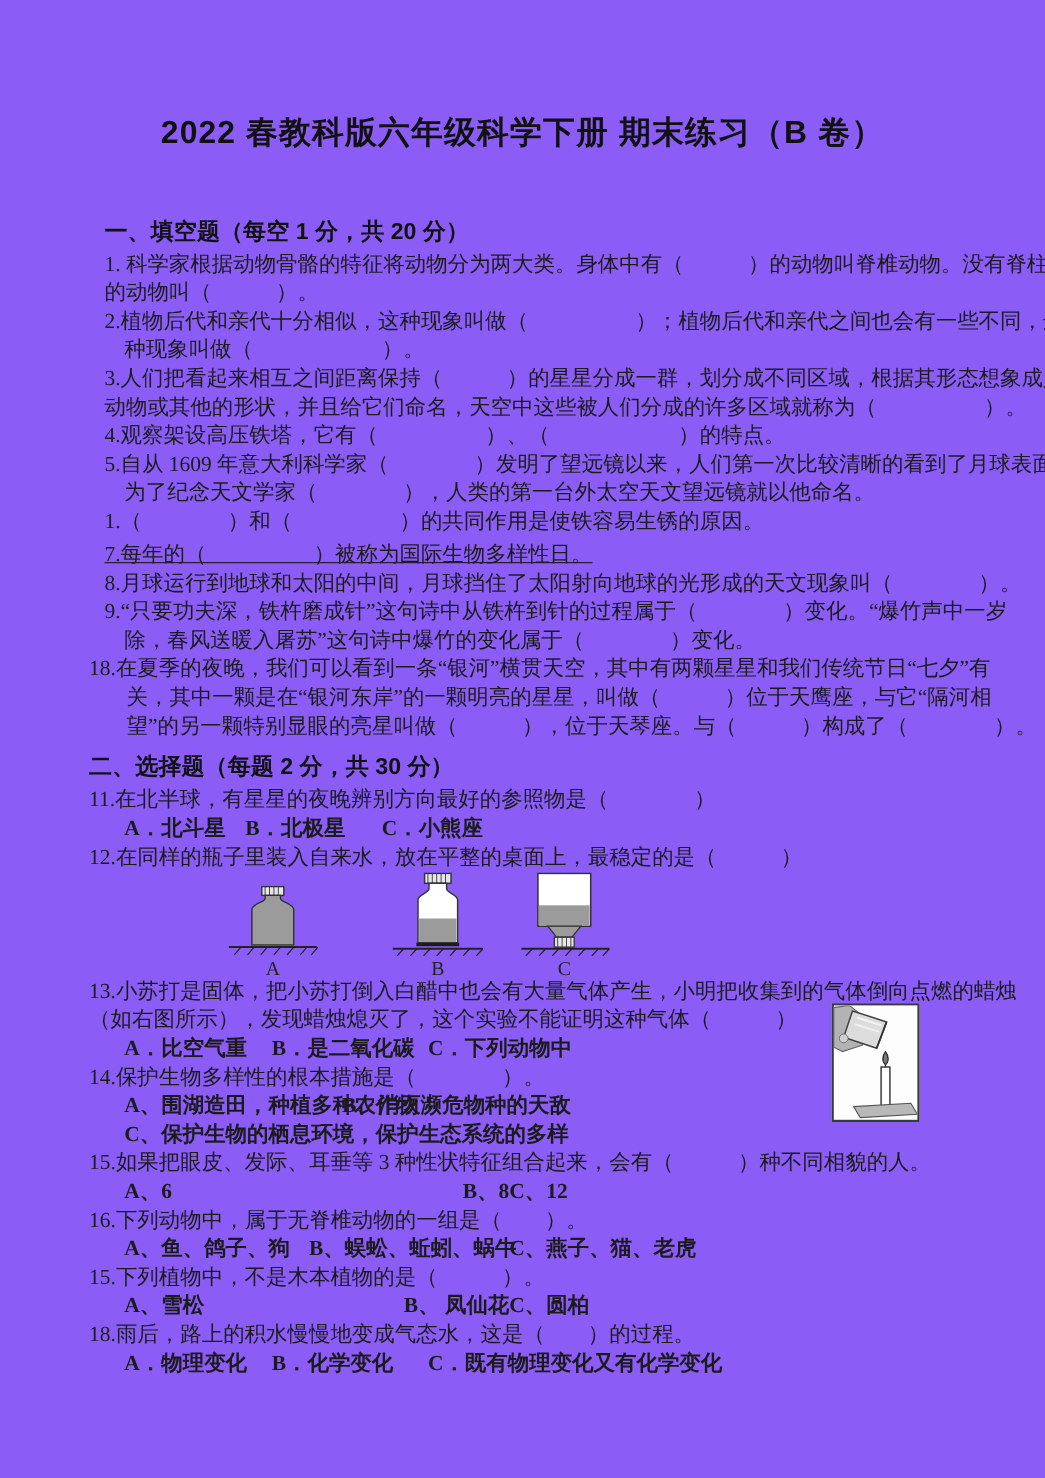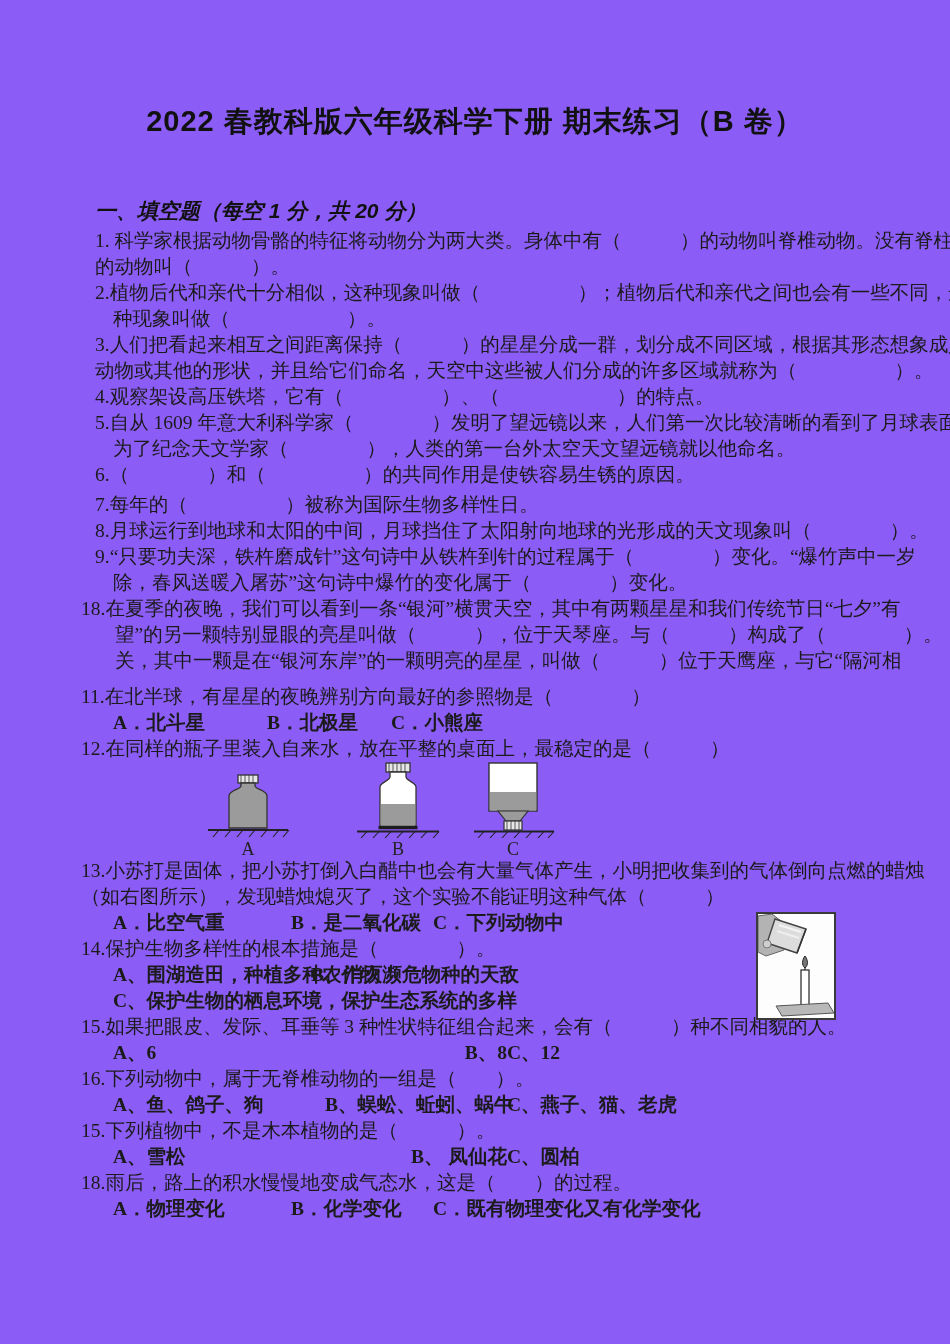--- a/index.html
+++ b/index.html
@@ -9,31 +9,31 @@
     font-family:"Liberation Serif","DejaVu Serif",serif;
   }
   .content{padding:103px 0 0 95px;width:772px;}
   .title{
     font-family:"Liberation Sans","DejaVu Sans",sans-serif;
     font-weight:600;font-size:29px;line-height:36px;letter-spacing:1px;
     text-align:center;margin:0 0 58px -10px;width:780px;color:#111;
   }
   .h2{
     font-family:"Liberation Sans","DejaVu Sans",sans-serif;
-    font-weight:700;font-size:21px;line-height:28px;margin:0 0 3px 0;color:#111;font-style:italic;
+    font-weight:700;font-size:21px;line-height:28px;margin:0 0 3px 0;color:#111;
   }
   .ln{margin:0;font-size:19.5px;line-height:26px;white-space:nowrap;}
   .ind{padding-left:18px;}
   .ind2{padding-left:34px;}
   .n2{margin-left:-14px;}
-  .mt4{margin-top:4px;}
+  .mt4{margin-top:4px;text-decoration:underline;}
   .sec2{margin-top:10px;}
   .opts{display:flex;margin-left:18px;font-size:19.5px;line-height:26px;white-space:nowrap;font-weight:bold;}
   .opts .o1{width:134px;}
-  .opts .o2{width:142px;margin-left:44px;}
+  .opts .o2{width:142px;}
   .opts.narrow .o1{width:110px;}
   .opts.narrow .o2{width:124px;}
   .opts.wide .o1{width:168px;}
   .opts.wide .o2{width:182px;text-align:right;}
   .opts.w14 .o1{width:198px;}
   .bottles{display:flex;align-items:flex-end;height:94px;margin:2px 0 0 0;}
   .bottle{display:flex;flex-direction:column;align-items:center;width:90px;}
   .b1{margin-left:108px;}
   .b2{margin-left:60px;}
   .b3{margin-left:25px;}
@@ -56,31 +56,32 @@
       <h2 class="h2">一、填空题（每空 1 分，共 20 分）</h2>
       <p class="ln">1.  科学家根据动物骨骼的特征将动物分为两大类。身体中有（　　　）的动物叫脊椎动物。没有脊柱</p>
       <p class="ln">的动物叫（　　　）。</p>
       <p class="ln">2.植物后代和亲代十分相似，这种现象叫做（　　　　　）；植物后代和亲代之间也会有一些不同，这</p>
       <p class="ln ind">种现象叫做（　　　　　　）。</p>
       <p class="ln">3.人们把看起来相互之间距离保持（　　　）的星星分成一群，划分成不同区域，根据其形态想象成人、</p>
       <p class="ln">动物或其他的形状，并且给它们命名，天空中这些被人们分成的许多区域就称为（　　　　　）。</p>
       <p class="ln">4.观察架设高压铁塔，它有（　　　　　）、（　　　　　　）的特点。</p>
       <p class="ln">5.自从 1609 年意大利科学家（　　　　）发明了望远镜以来，人们第一次比较清晰的看到了月球表面，</p>
       <p class="ln ind">为了纪念天文学家（　　　　），人类的第一台外太空天文望远镜就以他命名。</p>
-      <p class="ln">6.（　　　　）和（　　　　　）的共同作用是使铁容易生锈的原因。</p>
+      <p class="ln">1.（　　　　）和（　　　　　）的共同作用是使铁容易生锈的原因。</p>
       <p class="ln mt4">7.每年的（　　　　　）被称为国际生物多样性日。</p>
       <p class="ln">8.月球运行到地球和太阳的中间，月球挡住了太阳射向地球的光形成的天文现象叫（　　　　）。</p>
       <p class="ln">9.“只要功夫深，铁杵磨成针”这句诗中从铁杵到针的过程属于（　　　　）变化。“爆竹声中一岁</p>
       <p class="ln ind">除，春风送暖入屠苏”这句诗中爆竹的变化属于（　　　　）变化。</p>
       <p class="ln n2">18.在夏季的夜晚，我们可以看到一条“银河”横贯天空，其中有两颗星星和我们传统节日“七夕”有</p>
+      <p class="ln n2 ind2">关，其中一颗是在“银河东岸”的一颗明亮的星星，叫做（　　　）位于天鹰座，与它“隔河相</p>
       <p class="ln n2 ind2">望”的另一颗特别显眼的亮星叫做（　　　），位于天琴座。与（　　　）构成了（　　　　）。</p>
-      <p class="ln n2 ind2">关，其中一颗是在“银河东岸”的一颗明亮的星星，叫做（　　　）位于天鹰座，与它“隔河相</p>
     </section>
 
     <section class="sec2">
+      <h2 class="h2 n2">二、选择题（每题 2 分，共 30 分）</h2>
 
       <p class="ln n2">11.在北半球，有星星的夜晚辨别方向最好的参照物是（　　　　）</p>
       <div class="opts narrow">
         <span class="o1">A．北斗星</span>
         <span class="o2">B．北极星</span>
         <span class="o3">C．小熊座</span>
       </div>
 
       <p class="ln n2">12.在同样的瓶子里装入自来水，放在平整的桌面上，最稳定的是（　　　）</p>
 

